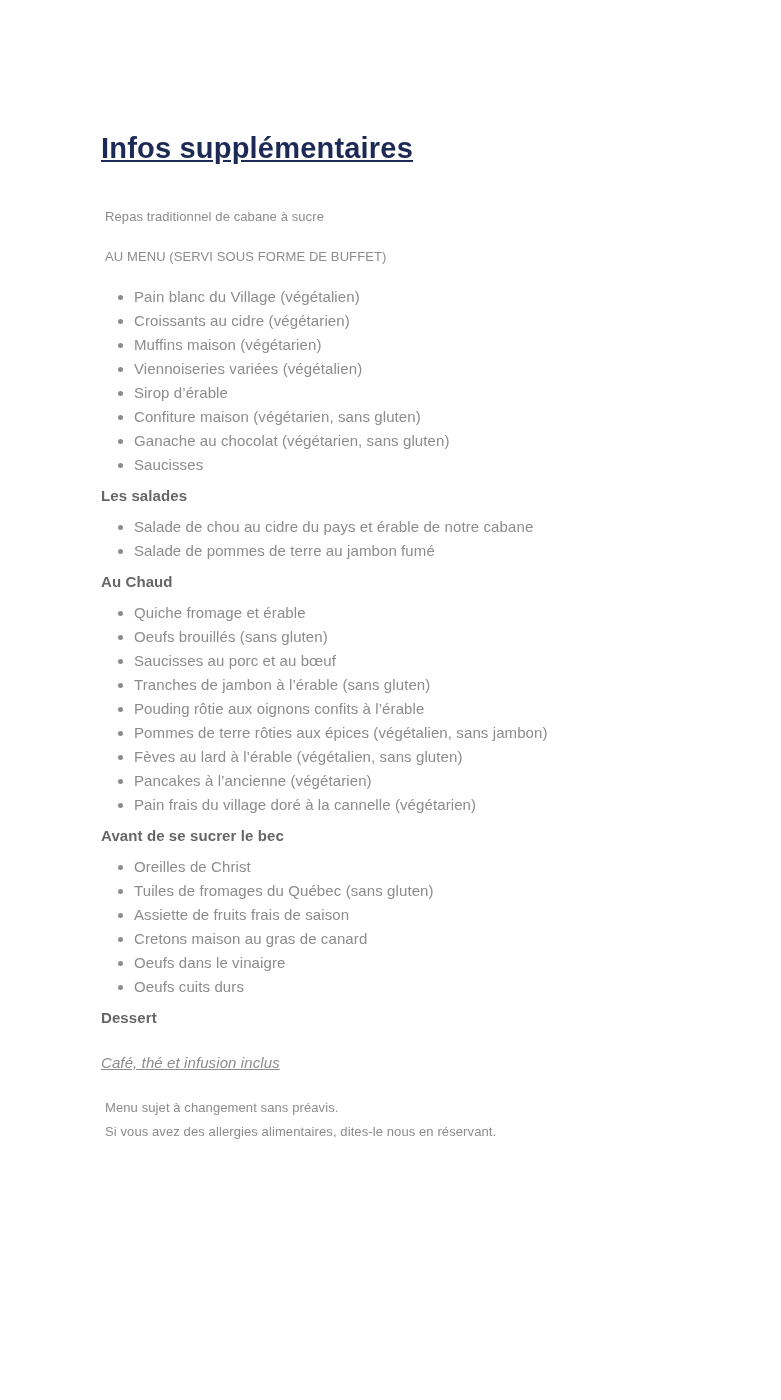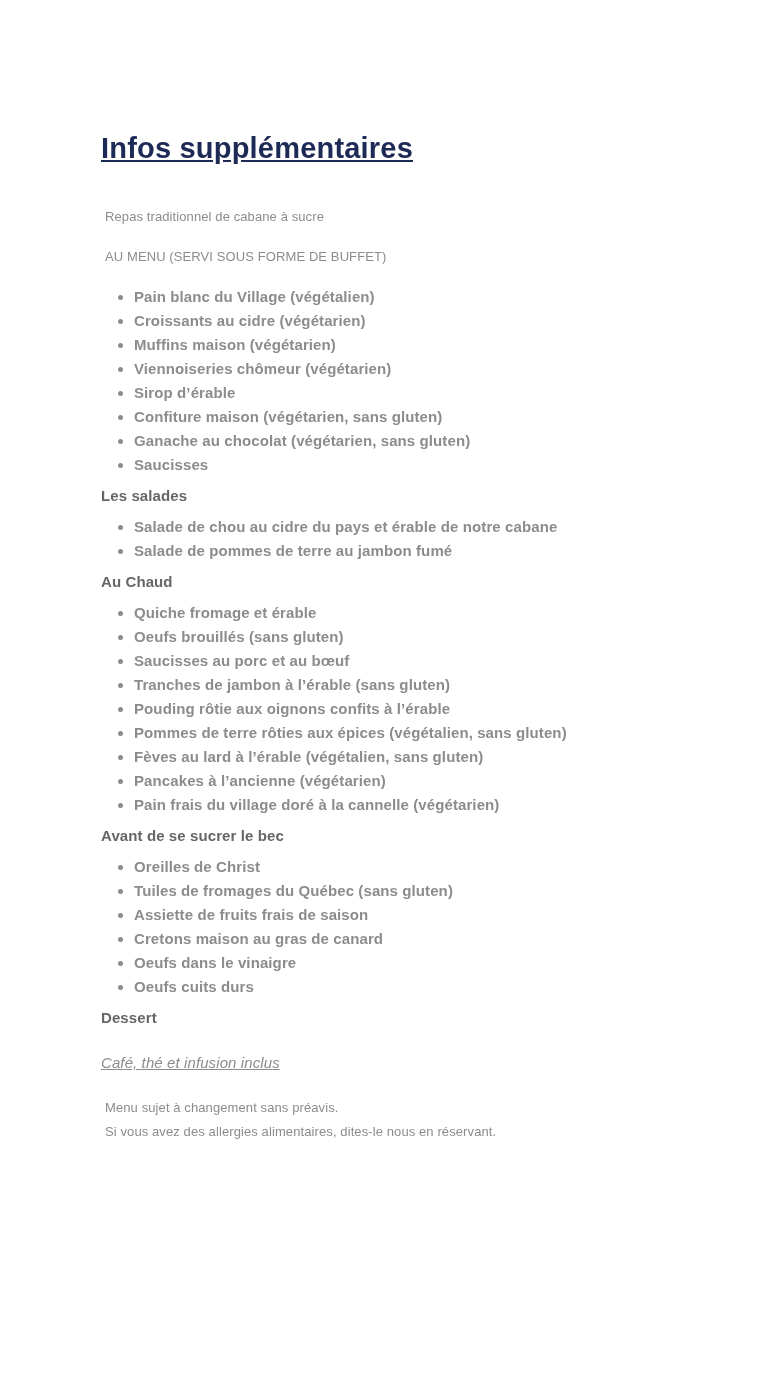--- a/index.html
+++ b/index.html
@@ -42,21 +42,20 @@
     font-size:15px;
     line-height:24px;
     letter-spacing:0.1px;
     font-weight:bold;
     color:var(--heading-color);
   }
   ul.menu-list{
     margin:7px 0;
     padding:0 0 0 33px;
     list-style:disc;
-    font-weight:bold;
   }
   ul.menu-list li{
     font-size:15px;
     line-height:24px;
     letter-spacing:0.1px;
     color:var(--body-color);
   }
   p.note-italic{
     margin:21px 0;
     font-size:15px;
@@ -75,41 +74,41 @@
   <h1 class="page-title">Infos supplémentaires</h1>
 
   <p class="body-text">Repas traditionnel de cabane à sucre</p>
 
   <p class="body-text">AU MENU (SERVI SOUS FORME DE BUFFET)</p>
 
   <ul class="menu-list">
       <li>Pain blanc du Village (végétalien)</li>
       <li>Croissants au cidre (végétarien)</li>
       <li>Muffins maison (végétarien)</li>
-      <li>Viennoiseries chômeur (végétarien)</li>
+      <li>Viennoiseries variées (végétalien)</li>
       <li>Sirop d’érable</li>
       <li>Confiture maison (végétarien, sans gluten)</li>
       <li>Ganache au chocolat (végétarien, sans gluten)</li>
       <li>Saucisses</li>
     </ul>
 
   <p class="section-heading">Les salades</p>
   <ul class="menu-list">
       <li>Salade de chou au cidre du pays et érable de notre cabane</li>
       <li>Salade de pommes de terre au jambon fumé</li>
     </ul>
 
   <p class="section-heading">Au Chaud</p>
   <ul class="menu-list">
       <li>Quiche fromage et érable</li>
       <li>Oeufs brouillés (sans gluten)</li>
       <li>Saucisses au porc et au bœuf</li>
       <li>Tranches de jambon à l’érable (sans gluten)</li>
       <li>Pouding rôtie aux oignons confits à l’érable</li>
-      <li>Pommes de terre rôties aux épices (végétalien, sans gluten)</li>
+      <li>Pommes de terre rôties aux épices (végétalien, sans jambon)</li>
       <li>Fèves au lard à l’érable (végétalien, sans gluten)</li>
       <li>Pancakes à l’ancienne (végétarien)</li>
       <li>Pain frais du village doré à la cannelle (végétarien)</li>
     </ul>
 
   <p class="section-heading">Avant de se sucrer le bec</p>
   <ul class="menu-list">
       <li>Oreilles de Christ</li>
       <li>Tuiles de fromages du Québec (sans gluten)</li>
       <li>Assiette de fruits frais de saison</li>

